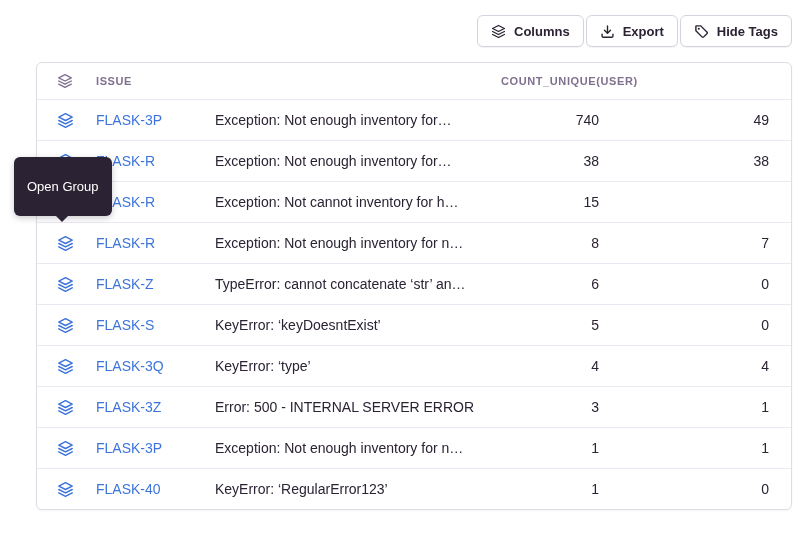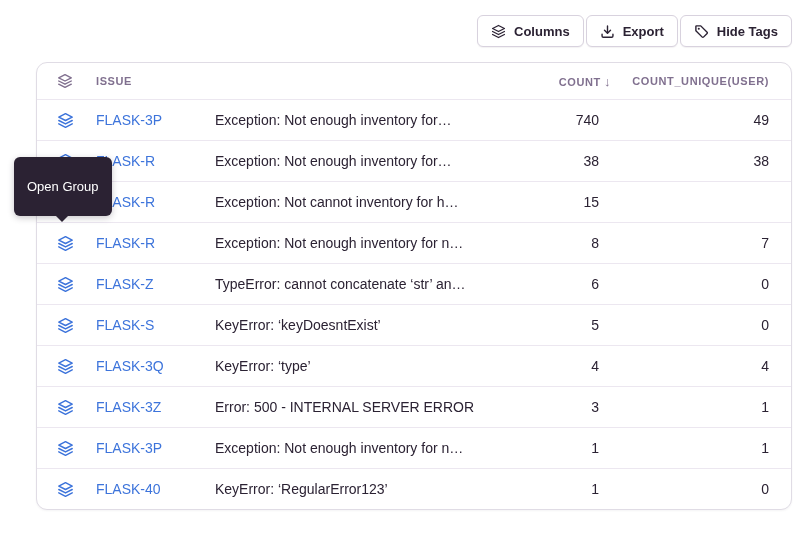--- a/index.html
+++ b/index.html
@@ -21,21 +21,21 @@
     background: #fff; border: 1px solid #d8d2de; border-radius: 6px;
     font-family: inherit; font-size: 13px; font-weight: 700; color: #2b2233;
     box-shadow: 0 1px 1px rgba(43,34,51,0.06);
     cursor: pointer; white-space: nowrap;
   }
   .btn svg { display: block; }
 
   
   .table {
     position: absolute; left: 36px; top: 62px; width: 756px;
-    border: 1px solid #e0dce5; border-radius: 11px;
+    border: 1px solid #e0dce5; border-radius: 6px;
     background: #fff; overflow: hidden;
     box-shadow: 0 1px 2px rgba(43,34,51,0.05);
   }
   .header-row, .row {
     display: grid;
     grid-template-columns: 52px 118px 1fr 120px 170px;
     align-items: center;
   }
   .header-row {
     height: 36px;
@@ -111,21 +111,20 @@
       <span class="stack-icon gray">
         <svg width="16" height="16" viewBox="0 0 16 16" fill="none" stroke="currentColor" stroke-width="1.4" stroke-linejoin="round" stroke-linecap="round">
           <path d="M8 1.6 14.3 4.8 8 8 1.7 4.8Z"></path>
             <path d="M1.7 8 8 11.2 14.3 8"></path>
             <path d="M1.7 11.2 8 14.4 14.3 11.2"></path>
         </svg>
       </span>
     </span>
     <span class="issue-cell">ISSUE</span>
     <span class="title-cell"></span>
-    <span class="header-count"><span>COUNT</span><span class="sort-arrow">↓</span></span>
     <span class="header-unique">COUNT_UNIQUE(USER)</span>
   </div>
   <div>
   <div class="row">
     <span class="icon-cell">
       <span class="stack-icon blue">
         <svg width="17" height="17" viewBox="0 0 16 16" fill="none" stroke="currentColor" stroke-width="1.4" stroke-linejoin="round" stroke-linecap="round">
           <path d="M8 1.6 14.3 4.8 8 8 1.7 4.8Z"></path>
               <path d="M1.7 8 8 11.2 14.3 8"></path>
               <path d="M1.7 11.2 8 14.4 14.3 11.2"></path>

